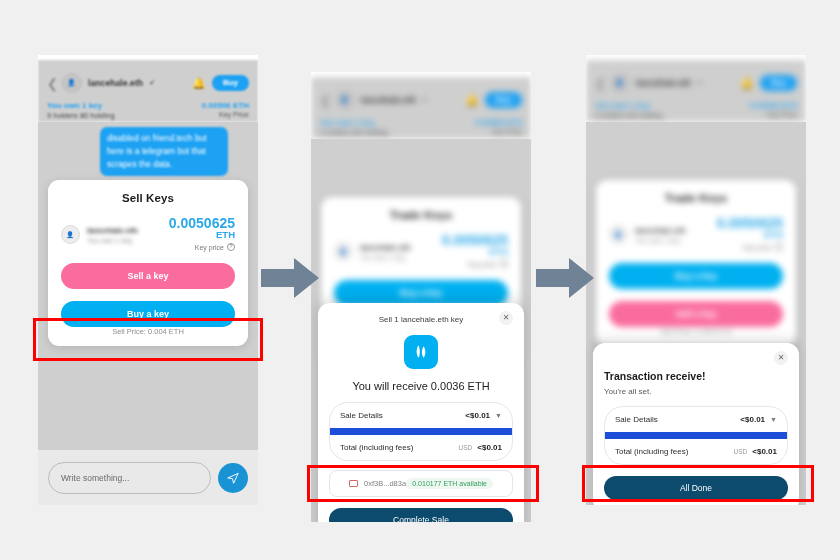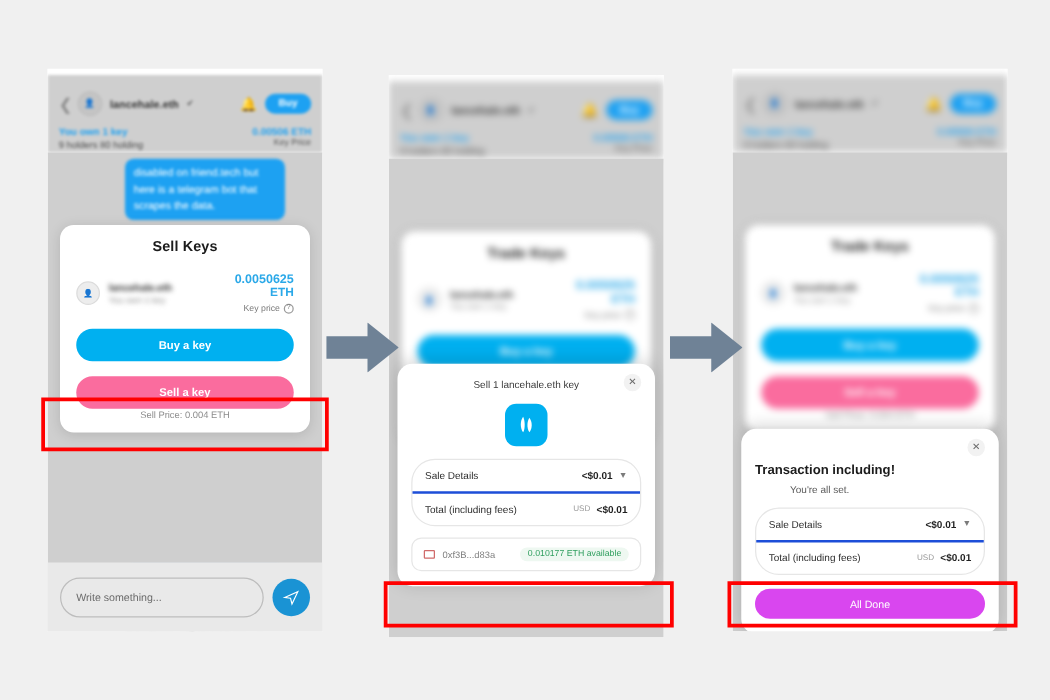--- a/index.html
+++ b/index.html
@@ -12,21 +12,21 @@
   .stage { position: relative; width: 840px; height: 560px; background: #f0f0f0; }
 
   
   .panel {
     position: absolute;
     width: 220px; height: 450px;
     background: #ffffff;
     overflow: hidden;
   }
   #panel-1 { left: 38px;  top: 55px; }
-  #panel-2 { left: 311px; top: 60px; }
+  #panel-2 { left: 311px; top: 72px; }
   #panel-3 { left: 586px; top: 55px; }
 
   .panel-inner { position: relative; width: 100%; height: 100%; background:#fff; }
 
   
   .blur-1 { filter: blur(1.2px); }
   .blur-2 { filter: blur(2.2px); }
   .blur-3 { filter: blur(3.0px); }
 
   
@@ -101,21 +101,21 @@
   .trade-row { display:flex; align-items:center; margin-top:14px; }
   .trade-av {
     width:19px; height:19px; border-radius:50%; background:#ededed;
     border:1px solid #dcdcdc; flex:none; margin-right:7px;
     display:flex; align-items:center; justify-content:center; font-size:6.5px; color:#666;
   }
   .trade-who { flex:1; }
   .trade-name { font-size:8px; color:#2b2b2b; font-weight:600; }
   .trade-own { font-size:7px; color:#8a8a8a; margin-top:2px; }
   .trade-price { text-align:right; }
-  .trade-price-num { font-size:10px; color:#2aa8e8; font-weight:600; line-height:11px; }
+  .trade-price-num { font-size:14px; color:#2aa8e8; font-weight:600; line-height:11px; }
   .trade-price-eth { font-size:9.5px; color:#2aa8e8; font-weight:700; line-height:11px; }
   .trade-kp { font-size:7px; color:#7a7a7a; margin-top:3px; display:flex; justify-content:flex-end; align-items:center; gap:3px; }
   .info-circ { width:8px; height:8px; border-radius:50%; border:1px solid #9a9a9a; font-size:5.5px; color:#7a7a7a; display:flex; align-items:center; justify-content:center; line-height:1;}
   .btn-pill {
     display:flex; align-items:center; justify-content:center;
     height:26px; border-radius:13px; font-size:9px; font-weight:600; color:#fff;
     margin-top:12px;
   }
   .btn-buy { background:#00b0f0; }
   .btn-sell { background:#fa6c9e; }
@@ -135,37 +135,37 @@
     background:#f2f2f2; color:#6a6a6a; font-size:8px;
     display:flex; align-items:center; justify-content:center; line-height:1;
   }
   .brand-logo {
     width:34px; height:34px; border-radius:9px; background:#00b0f0;
     margin:9px auto 0 auto; display:flex; align-items:center; justify-content:center;
   }
   .receive-line { text-align:center; font-size:11px; color:#1c1c1c; margin-top:11px; font-weight:400; }
   .detail-box { border:1px solid #e6e6e6; border-radius:19px; margin-top:10px; }
   .detail-row { display:flex; align-items:center; justify-content:space-between; padding:8px 10px; font-size:8px; color:#2d2d2d; }
-  .detail-row + .detail-row { border-top:2px solid #1d4ed8; }
+  .detail-row + .detail-row { border-top:7px solid #1d4ed8; }
   .detail-val { font-size:8px; color:#1f1f1f; font-weight:600; display:flex; align-items:center; gap:5px; }
   .usd-tag { font-size:6.5px; color:#9a9a9a; font-weight:400; }
   .chev-dn { font-size:7px; color:#7b7b7b; }
   .wallet-box {
     border:1px solid #e6e6e6; border-radius:8px; margin-top:9px;
-    display:flex; align-items:center; justify-content:space-between; padding:7px 9px;
+    display:flex; align-items:center; justify-content:space-between; padding:7px 19px;
   }
   .wallet-left { display:flex; align-items:center; gap:6px; font-size:7.5px; color:#7f7f7f; }
   .wallet-icon { width:9px; height:7px; border:1px solid #d06a6a; border-radius:1px; }
   .wallet-right { font-size:7px; color:#2f9e5e; background:#eef8f1; border-radius:7px; padding:2px 6px; }
   .cta-btn {
-    margin-top:11px; height:24px; border-radius:12px; background:#d946ef;
+    margin-top:11px; height:24px; border-radius:12px; background:#0c4a6e;
     color:#fff; font-size:8.5px; display:flex; align-items:center; justify-content:center;
   }
   .done-title { font-size:10.5px; font-weight:700; color:#1c1c1c; margin-top:4px; }
-  .done-sub { font-size:8px; color:#5a5a5a; margin-top:5px;margin-left:28px; }
+  .done-sub { font-size:8px; color:#5a5a5a; margin-top:5px; }
 
   
   .hl { position:absolute; border:3px solid #ff0000; background:transparent; }
   #hl-1 { left:33px;  top:318px; width:230px; height:43px; }
   #hl-2 { left:307px; top:465px; width:232px; height:37px; }
   #hl-3 { left:582px; top:465px; width:232px; height:37px; }
 
   
   .arrow { position:absolute; width:58px; height:40px; }
   #arrow-1 { left:261px; top:258px; }
@@ -229,22 +229,22 @@
           </div>
           <div class="trade-price">
             <div class="trade-price-num">0.0050625</div>
             <div class="trade-price-eth">ETH</div>
             <div class="trade-kp">
               <span>Key price</span>
               <span class="info-circ">?</span>
             </div>
           </div>
         </div>
+        <div class="btn-pill btn-sell">Sell a key</div>
         <div class="btn-pill btn-buy">Buy a key</div>
-        <div class="btn-pill btn-sell">Sell a key</div>
         <div class="sell-price">Sell Price: 0.004 ETH</div>
       </div>
 
     </div>
   </div>
 
   <div class="panel" id="panel-2">
     <div class="panel-inner">
 
       <div class="app-header blur-3">
@@ -297,20 +297,21 @@
         <div class="sheet-head">
           <div class="sheet-title">Sell 1 lancehale.eth key</div>
           <div class="sheet-x">✕</div>
         </div>
         <div class="brand-logo">
           <svg width="20" height="20" viewBox="0 0 24 24">
             <path d="M9 4 C6 8 6 15 9 19 C11 16 11 8 9 4 Z" fill="#ffffff"></path>
             <path d="M15 5 C12.5 9 12.5 15 15 19 C18 15 18 9 15 5 Z" fill="#ffffff"></path>
           </svg>
         </div>
+        <div class="receive-line">You will receive 0.0036 ETH</div>
         <div class="detail-box">
           <div class="detail-row">
             <span>Sale Details</span>
             <span class="detail-val">
               <span>&lt;$0.01</span>
               <span class="chev-dn">▼</span>
             </span>
           </div>
           <div class="detail-row">
             <span>Total (including fees)</span>
@@ -320,20 +321,21 @@
             </span>
           </div>
         </div>
         <div class="wallet-box">
           <span class="wallet-left">
             <span class="wallet-icon"></span>
             <span>0xf3B...d83a</span>
           </span>
           <span class="wallet-right">0.010177 ETH available</span>
         </div>
+        <div class="cta-btn">Complete Sale</div>
       </div>
 
     </div>
   </div>
 
   <div class="panel" id="panel-3">
     <div class="panel-inner">
 
       <div class="app-header blur-3">
         <div class="hdr-row">
@@ -378,21 +380,21 @@
         </div>
         <div class="btn-pill btn-buy">Buy a key</div>
         <div class="btn-pill btn-sell">Sell a key</div>
         <div class="sell-price">Sell Price: 0.004 ETH</div>
       </div>
 
       <div class="sheet" style="top:288px;">
         <div class="sheet-head" style="justify-content:flex-end;">
           <div class="sheet-x">✕</div>
         </div>
-        <div class="done-title">Transaction including!</div>
+        <div class="done-title">Transaction receive!</div>
         <div class="done-sub">You're all set.</div>
         <div class="detail-box">
           <div class="detail-row">
             <span>Sale Details</span>
             <span class="detail-val">
               <span>&lt;$0.01</span>
               <span class="chev-dn">▼</span>
             </span>
           </div>
           <div class="detail-row">

